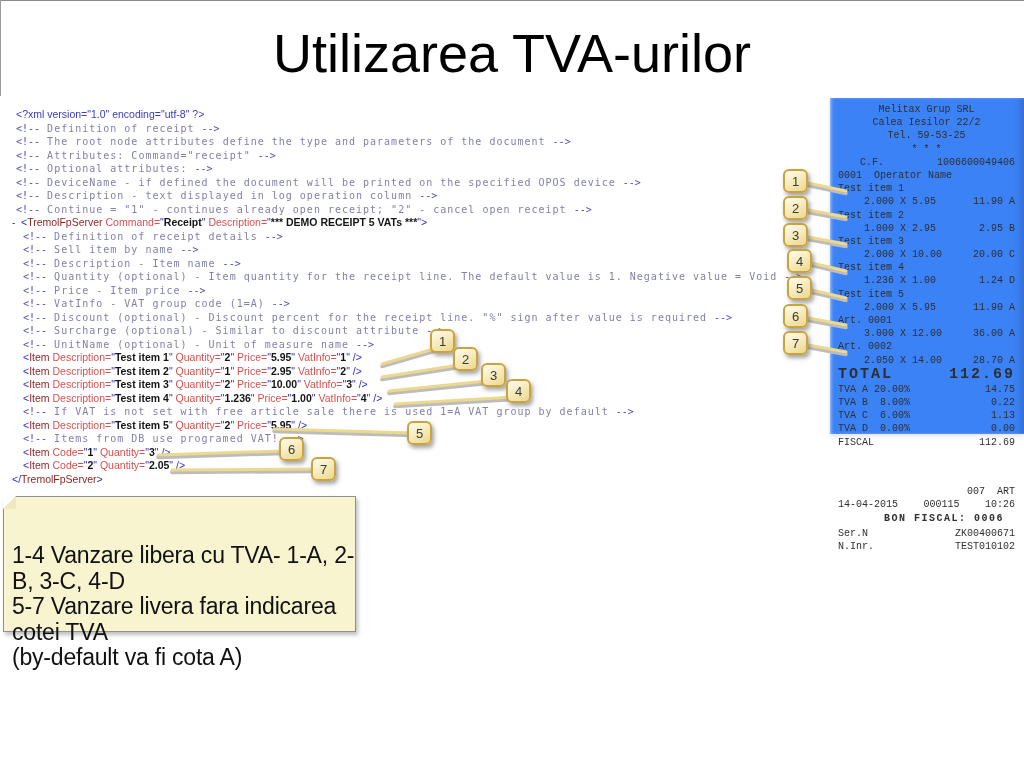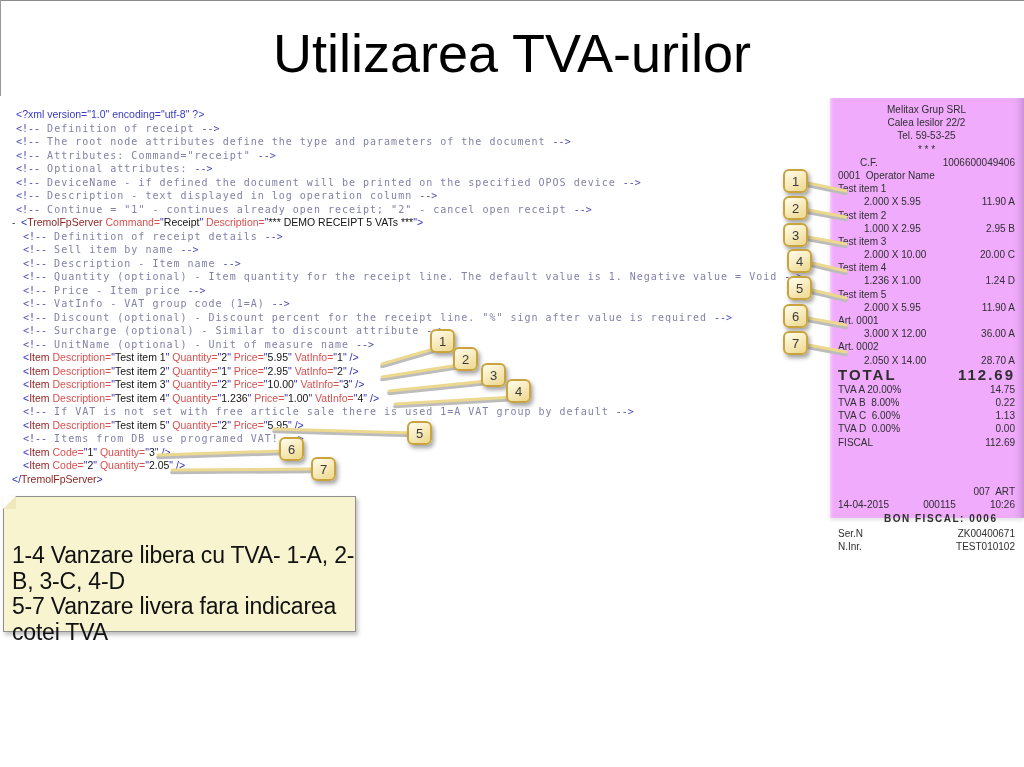--- a/index.html
+++ b/index.html
@@ -23,27 +23,27 @@
   .ind0{padding-left:4px;}
   .ind1{padding-left:11px;}
   .indc{padding-left:0;}
   .prolog{color:#3a3ac4;}
   .collapse{color:#444;display:inline-block;width:9px;}
   .cmark{color:#4c4cb4;font-family:"DejaVu Sans Mono",monospace;font-size:10px;}
   .ctext{color:#8181a8;font-family:"DejaVu Sans Mono",monospace;font-size:10px;letter-spacing:1px;}
   .punct{color:#2e2ec2;}
   .elname{color:#8c1f1f;}
   .attr{color:#d85050;}
-  .val{color:#141414;font-weight:normal;}
+  .val{color:#141414;font-weight:bold;}
 
   
   #receipt{
-    position:absolute;left:830px;top:98px;width:194px;height:420px;z-index:1;
-    background:#f0abfc;box-sizing:border-box;padding:5px 9px 0 8px;
-    font-family:Liberation Sans, sans-serif;font-size:10px;color:#2f2f2f;
+    position:absolute;left:830px;top:98px;width:194px;height:336px;z-index:1;
+    background:#3b82f6;box-sizing:border-box;padding:5px 9px 0 8px;
+    font-family:Liberation Mono, monospace;font-size:10px;color:#2f2f2f;
     box-shadow:inset -7px 0 9px -5px rgba(0,0,0,0.22), inset 2px 0 4px -2px rgba(255,255,255,0.9), 0 2px 4px rgba(0,0,0,0.12);
   }
   .r-line{height:13.2px;line-height:13.2px;white-space:pre;display:flex;}
   .r-center{justify-content:center;}
   .r-right{justify-content:flex-end;margin-top:36px;}
   .r-pair{justify-content:space-between;}
   .r-triple{justify-content:space-between;}
   .r-total{justify-content:space-between;font-size:15px;font-weight:bold;letter-spacing:2px;height:16px;line-height:16px;}
   .r-big{font-size:10px;font-weight:bold;letter-spacing:1.5px;height:16px;line-height:16px;padding-left:6px;margin-left:40px;}
   .c-calc{padding-left:26px;}
@@ -147,20 +147,21 @@
     <div class="r-line r-triple"><span>14-04-2015</span><span>000115</span><span>10:26</span></div>
     <div class="r-line r-big">BON FISCAL: 0006</div>
     <div class="r-line r-pair"><span>Ser.N</span><span>ZK00400671</span></div>
     <div class="r-line r-pair"><span>N.Inr.</span><span>TEST010102</span></div>
   </div>
 
 <div id="note">
   <div id="note-text">
       <div>1-4 Vanzare libera cu TVA- 1-A, 2-B, 3-C, 4-D</div>
       <div>5-7 Vanzare livera fara indicarea cotei TVA</div>
+      <div>(by-default va fi cota A)</div>
     </div>
 </div>
 
 <svg id="lines" width="1024" height="767">
     <line x1="382" y1="366.4" x2="437" y2="350.4" stroke="#bcbcbc" stroke-width="3.6" stroke-linecap="round"></line>
     <line x1="382" y1="379.4" x2="459" y2="367.4" stroke="#bcbcbc" stroke-width="3.6" stroke-linecap="round"></line>
     <line x1="389" y1="393.4" x2="487" y2="383.4" stroke="#bcbcbc" stroke-width="3.6" stroke-linecap="round"></line>
     <line x1="395" y1="406.4" x2="514" y2="399.4" stroke="#bcbcbc" stroke-width="3.6" stroke-linecap="round"></line>
     <line x1="274" y1="431.4" x2="412" y2="435.4" stroke="#bcbcbc" stroke-width="3.6" stroke-linecap="round"></line>
     <line x1="158" y1="457.4" x2="283" y2="453.4" stroke="#bcbcbc" stroke-width="3.6" stroke-linecap="round"></line>

